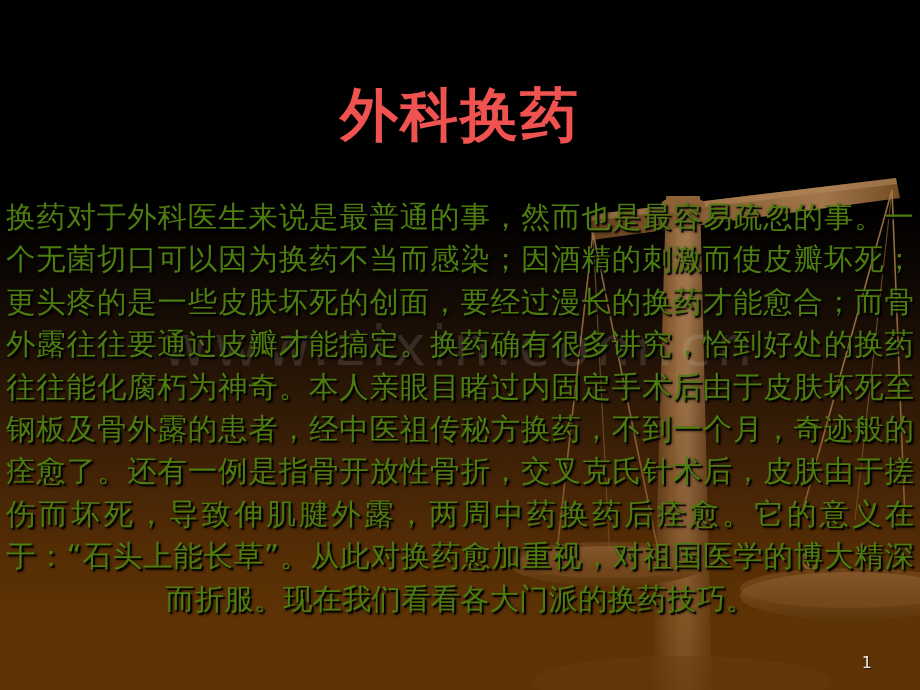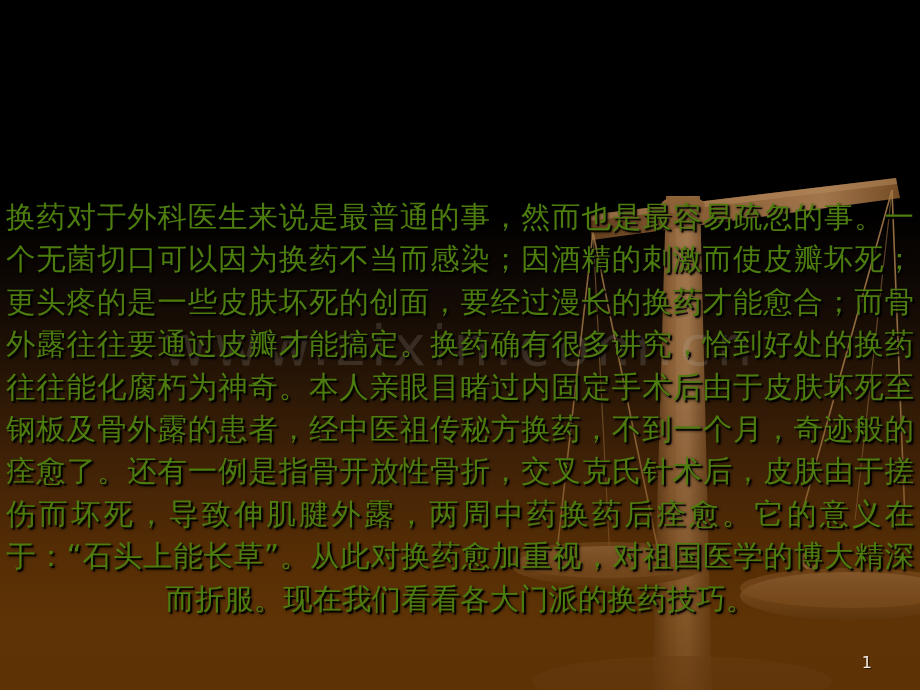--- a/index.html
+++ b/index.html
@@ -166,20 +166,21 @@
 
       <ellipse cx="850" cy="596" rx="110" ry="24" fill="url(#panGrad)" opacity="0.92"></ellipse>
       <ellipse cx="850" cy="588" rx="110" ry="20" fill="#a3703f" opacity="0.6"></ellipse>
 
       <ellipse cx="682" cy="682" rx="150" ry="26" fill="#7a4f24" opacity="0.5"></ellipse>
     </g>
   </svg>
 
   <div class="watermark">www.zixin.com.cn</div>
 
+  <div class="title">外科换药</div>
 
   <div class="body-text">
     <p>换药对于外科医生来说是最普通的事，然而也是最容易疏忽的事。一个无菌切口可以因为换药不当而感染；因酒精的刺激而使皮瓣坏死；更头疼的是一些皮肤坏死的创面，要经过漫长的换药才能愈合；而骨外露往往要通过皮瓣才能搞定。换药确有很多讲究，恰到好处的换药往往能化腐朽为神奇。本人亲眼目睹过内固定手术后由于皮肤坏死至钢板及骨外露的患者，经中医祖传秘方换药，不到一个月，奇迹般的痊愈了。还有一例是指骨开放性骨折，交叉克氏针术后，皮肤由于搓伤而坏死，导致伸肌腱外露，两周中药换药后痊愈。它的意义在于：“石头上能长草”。从此对换药愈加重视，对祖国医学的博大精深而折服。现在我们看看各大门派的换药技巧。</p>
   </div>
 
   <div class="page-number">1</div>
 
 </div>
 
 </body></html>

